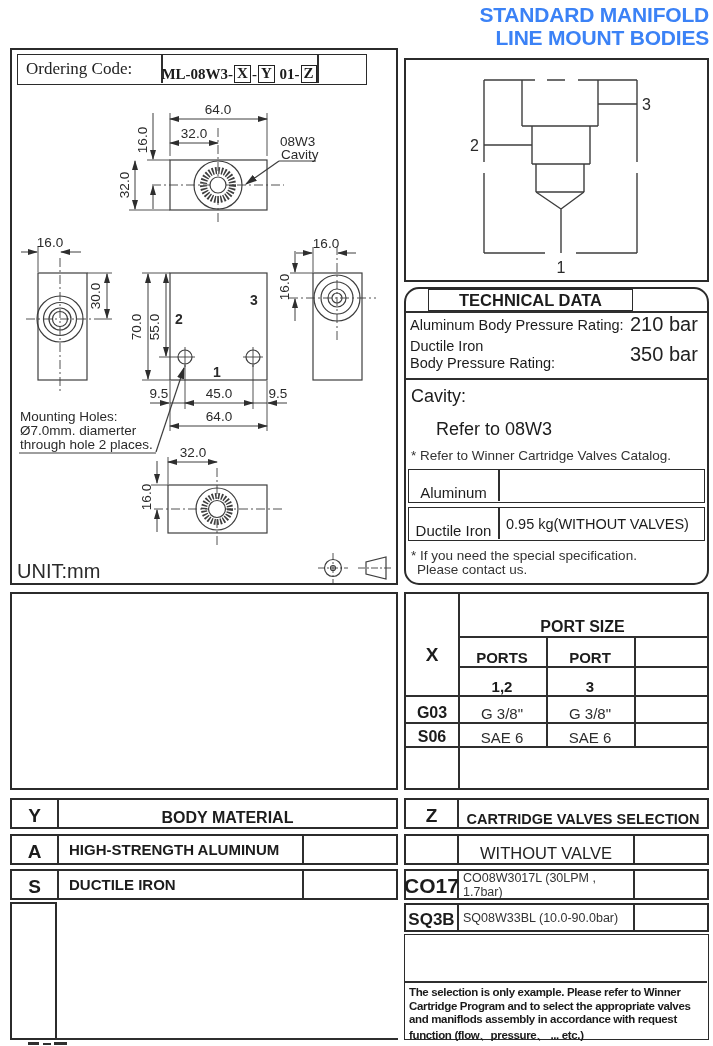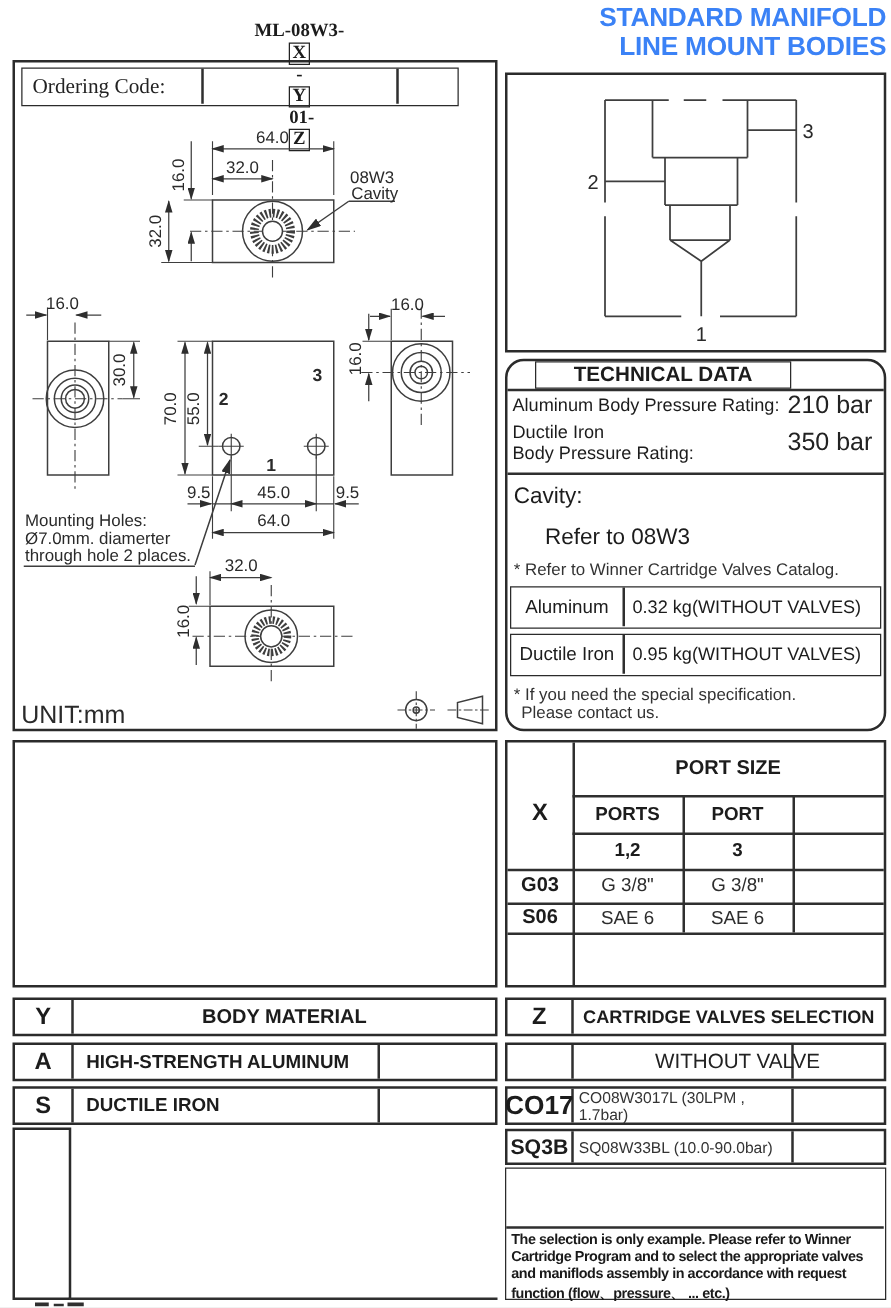--- a/index.html
+++ b/index.html
@@ -4,21 +4,21 @@
 <style>
   html,body{margin:0;padding:0;background:#e8e8e8;}
   .page{position:relative;width:713px;height:1046px;background:#ffffff;
         font-family:"Liberation Sans","DejaVu Sans",sans-serif;color:#1c1c1c;overflow:hidden;}
   .abs{position:absolute;}
   .panel{position:absolute;border:2px solid #2b2b2b;background:#fff;box-sizing:border-box;}
   .rowbox{position:absolute;border:2px solid #2b2b2b;background:#fff;box-sizing:border-box;}
   .ln{position:absolute;background:#2f2f2f;}
   .title{position:absolute;top:3px;right:4px;text-align:right;font-weight:bold;
          font-size:21px;line-height:1.1;letter-spacing:-0.2px;color:#3b82f6;}
-  .cellC{position:absolute;display:flex;align-items:center;justify-content:center;box-sizing:border-box;flex-direction:column;}
+  .cellC{position:absolute;display:flex;align-items:flex-end;justify-content:center;box-sizing:border-box;}
   .cellL{position:absolute;display:flex;align-items:center;box-sizing:border-box;}
   .b{font-weight:bold;}
   .ob{display:inline-block;border:1.5px solid #222;padding:0 2px;margin:0 1px;line-height:1.05;}
   svg{position:absolute;pointer-events:none;}
   svg text{font-family:"Liberation Sans","DejaVu Sans",sans-serif;fill:#2a2a2a;}
   .note p{margin:0;white-space:nowrap;}
 </style>
 </head>
 <body>
 
@@ -216,21 +216,20 @@
 
     <div class="ln" style="left:0;top:89px;width:301px;height:1.5px;"></div>
 
     <div class="cellL" style="left:5px;top:95px;width:120px;height:24px;font-size:18px;">Cavity:</div>
     <div class="cellL" style="left:30px;top:128px;width:180px;height:24px;font-size:18px;">Refer to 08W3</div>
     <div class="cellL" style="left:5px;top:158px;width:290px;height:16px;font-size:13.5px;color:#333;">* Refer to Winner Cartridge Valves Catalog.</div>
 
     <div class="rowbox" style="left:2px;top:180px;width:297px;height:34px;border-width:1.5px;">
       <div class="ln" style="left:89px;top:0;width:1.5px;height:31px;"></div>
       <div class="cellC" style="left:0;top:0;width:89px;height:31px;font-size:15px;">Aluminum</div>
-      <div class="cellL" style="left:97px;top:0;width:196px;height:31px;font-size:14.5px;">0.32 kg(WITHOUT VALVES)</div>
     </div>
     <div class="rowbox" style="left:2px;top:218px;width:297px;height:34px;border-width:1.5px;">
       <div class="ln" style="left:89px;top:0;width:1.5px;height:31px;"></div>
       <div class="cellC" style="left:0;top:0;width:89px;height:31px;font-size:15px;">Ductile Iron</div>
       <div class="cellL" style="left:97px;top:0;width:196px;height:31px;font-size:14.5px;">0.95 kg(WITHOUT VALVES)</div>
     </div>
 
     <div class="cellL" style="left:5px;top:258px;width:290px;height:16px;font-size:13.5px;color:#333;">* If you need the special specification.</div>
     <div class="cellL" style="left:11px;top:272px;width:290px;height:16px;font-size:13.5px;color:#333;">Please contact us.</div>
   </div>
@@ -284,21 +283,21 @@
   <div class="ln" style="left:55px;top:1038px;width:343px;height:2px;"></div>
 
   <div class="rowbox" style="left:404px;top:798px;width:305px;height:31px;">
     <div class="ln" style="left:51px;top:0;width:2px;height:27px;"></div>
     <div class="cellC b" style="left:0;top:0;width:51px;height:27px;font-size:19px;">Z</div>
     <div class="cellC b" style="left:53px;top:0;width:248px;height:27px;font-size:14.5px;">CARTRIDGE VALVES SELECTION</div>
   </div>
   <div class="rowbox" style="left:404px;top:834px;width:305px;height:31px;">
     <div class="ln" style="left:51px;top:0;width:2px;height:27px;"></div>
     <div class="ln" style="left:227px;top:0;width:2px;height:27px;"></div>
-    <div class="cellC" style="left:53px;top:0;width:174px;height:27px;font-size:16.5px;color:#222;margin-left:44px;">WITHOUT VALVE</div>
+    <div class="cellC" style="left:53px;top:0;width:174px;height:27px;font-size:16.5px;color:#222;">WITHOUT VALVE</div>
   </div>
   <div class="rowbox" style="left:404px;top:869px;width:305px;height:31px;">
     <div class="ln" style="left:51px;top:0;width:2px;height:27px;"></div>
     <div class="ln" style="left:227px;top:0;width:2px;height:27px;"></div>
     <div class="cellC b" style="left:0;top:0;width:51px;height:27px;font-size:21px;">CO17</div>
     <div class="cellL" style="left:57px;top:0;width:170px;height:27px;font-size:12.5px;color:#333;">CO08W3017L (30LPM , 1.7bar)</div>
   </div>
   <div class="rowbox" style="left:404px;top:903px;width:305px;height:29px;">
     <div class="ln" style="left:51px;top:0;width:2px;height:25px;"></div>
     <div class="ln" style="left:227px;top:0;width:2px;height:25px;"></div>

